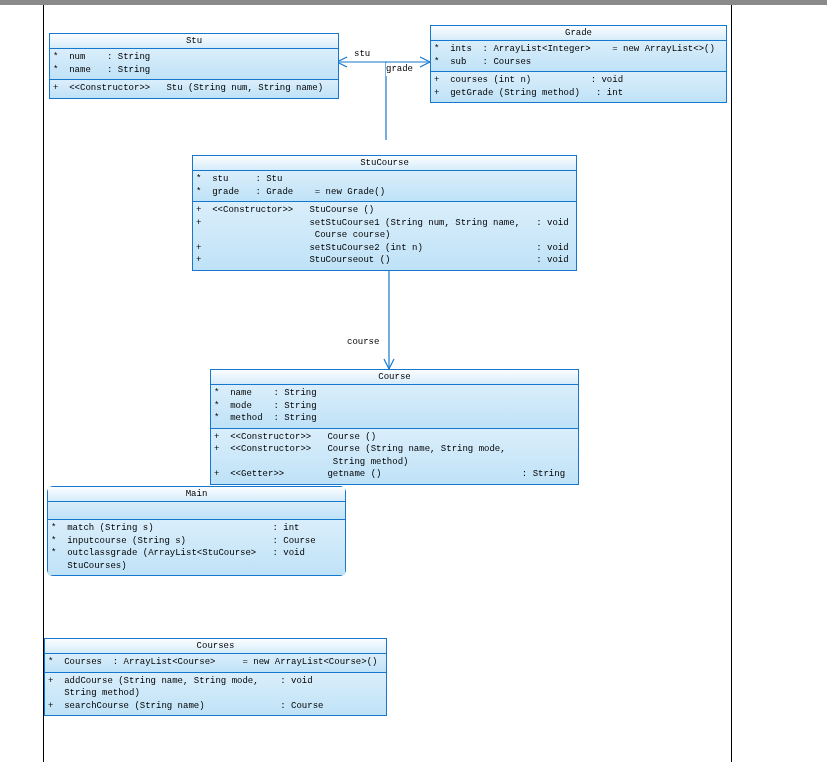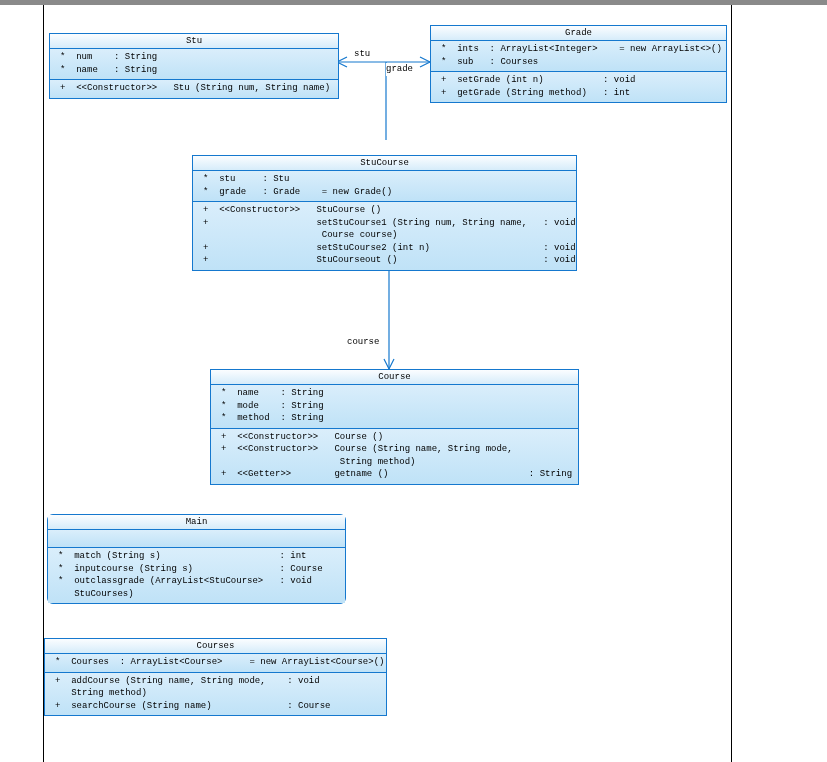--- a/index.html
+++ b/index.html
@@ -27,27 +27,27 @@
     padding:2px 2px 1px;
     background:linear-gradient(180deg,#fbfdff 0%,#d6ecfa 100%);
     border-bottom:1px solid #1578ce;
   }
   .section {
     padding:2px 0 3px;
     min-height:12px;
     background:linear-gradient(180deg,#daeefb 0%,#bfe2f7 100%);
   }
   .section + .section { border-top:1px solid #1578ce; }
-  .member-row { white-space:pre; padding:0 10px; }
+  .member-row { white-space:pre; padding:0 3px; }
 
   #box-stu       { left:49px;  top:33px;  width:288px; }
   #box-grade     { left:430px; top:25px;  width:295px; }
   #box-stucourse { left:192px; top:139px; width:383px;margin-top:16px; }
   #box-course    { left:210px; top:369px; width:367px; }
-  #box-main      { left:47px;  top:514px; width:297px;border-radius:6px; }
+  #box-main      { left:47px;  top:486px; width:297px;border-radius:6px; }
   #box-courses   { left:44px;  top:638px; width:341px; }
 
   .edge-label { position:absolute; z-index:3; white-space:pre; background:#fff; }
   #label-stu    { left:354px; top:48px; }
   #label-grade  { left:386px; top:63px; }
   #label-course { left:347px; top:336px; }
 </style>
 </head>
 <body>
 
@@ -77,21 +77,21 @@
       </div>
   </div>
 
   <div class="classbox" id="box-grade">
     <div class="title">Grade</div>
     <div class="section">
         <div class="member-row">*  ints  : ArrayList&lt;Integer&gt;    = new ArrayList&lt;&gt;()</div>
         <div class="member-row">*  sub   : Courses</div>
       </div>
     <div class="section">
-        <div class="member-row">+  setGrade (int n)           : void</div>
+        <div class="member-row">+  courses (int n)           : void</div>
         <div class="member-row">+  getGrade (String method)   : int</div>
       </div>
   </div>
 
   <div class="classbox" id="box-stucourse">
     <div class="title">StuCourse</div>
     <div class="section">
         <div class="member-row">*  stu     : Stu</div>
         <div class="member-row">*  grade   : Grade    = new Grade()</div>
       </div>

